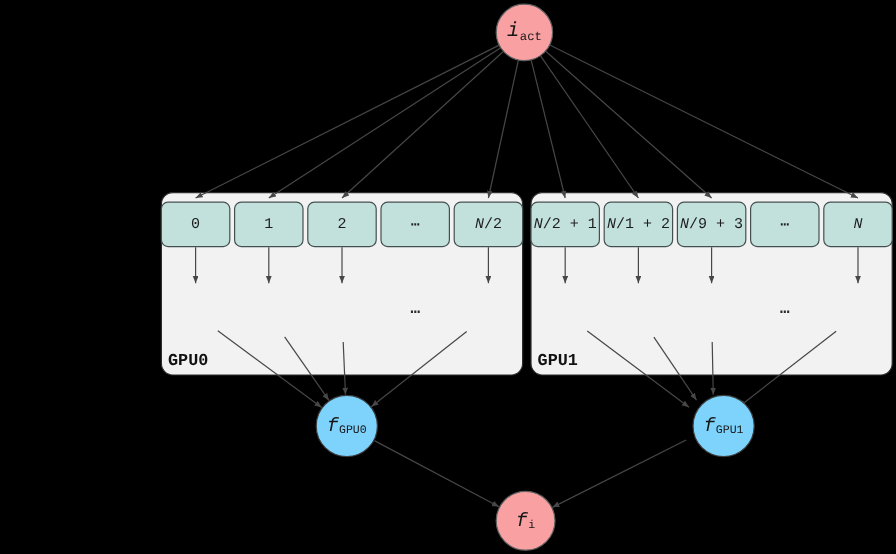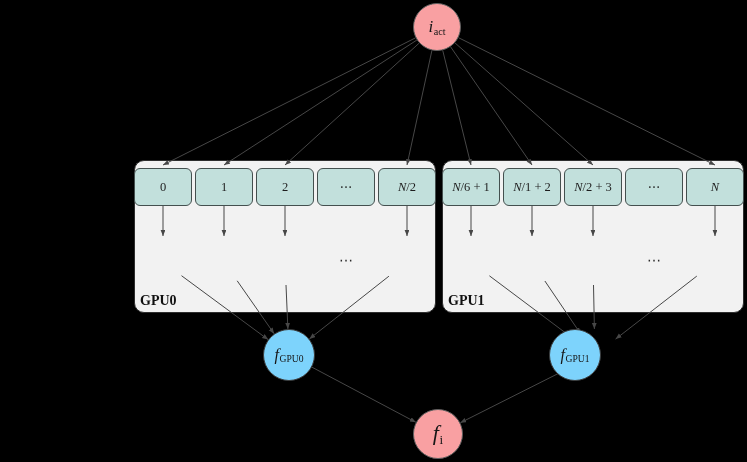--- a/index.html
+++ b/index.html
@@ -1,18 +1,18 @@
 <!DOCTYPE html>
 <html><head>
 <meta charset="utf-8">
 <style>
   html,body{margin:0;padding:0;background:#000;}
   #canvas{
     position:relative;width:747px;height:462px;background:#000;overflow:hidden;
-    font-family:Liberation Serif, serif;
+    font-family:Liberation Mono, monospace;
   }
   
   .gpu-box{position:absolute;top:160px;width:302px;height:153px;box-sizing:border-box;
     background:#f2f2f2;border:1.6px solid #2e2e2e;border-radius:10px;z-index:1;}
   #edges{position:absolute;left:0;top:0;width:747px;height:462px;z-index:2;pointer-events:none;}
   .node,.cell,.gpu-label,.dots-unit{z-index:3;}
   
   .col-g0-0{--cx:163px}.col-g0-1{--cx:224px}.col-g0-2{--cx:285px}.col-g0-3{--cx:346px}.col-g0-4{--cx:407px}
   .col-g1-0{--cx:471px}.col-g1-1{--cx:532px}.col-g1-2{--cx:593px}.col-g1-3{--cx:654px}.col-g1-4{--cx:715px}
   
@@ -25,22 +25,22 @@
     box-sizing:border-box;background:#c7d2d2;border:1px solid #6e7a7a;border-radius:50%;
     display:flex;align-items:center;justify-content:center;font-size:14px;color:#1d1d1d;
     white-space:nowrap;}
   .dots-unit{position:absolute;top:252px;left:calc(var(--cx) - 20px);width:40px;text-align:center;
     font-size:14px;color:#2a2a2a;}
   
   .node{position:absolute;box-sizing:border-box;border-radius:50%;
     display:flex;align-items:center;justify-content:center;white-space:nowrap;color:#161616;}
   .node-input{left:413px;top:3px;width:48px;height:48px;background:#f9a0a2;border:1px solid #606060;font-size:17px;}
   .node-agg{width:52px;height:52px;top:329px;background:#7dd3fc;border:1px solid #3c3c3c;font-size:16px;}
-  .node-agg.g0{left:263px}.node-agg.g1{left:549px}
-  .node-out{left:413px;top:409px;width:50px;height:50px;background:#f9a0a2;border:1px solid #606060;font-size:22px;text-align:right;}
+  .node-agg.g0{left:263px}.node-agg.g1{left:577px}
+  .node-out{left:413px;top:409px;width:50px;height:50px;background:#f9a0a2;border:1px solid #606060;font-size:16px;text-align:right;}
   
   .var{font-style:italic;}
   .sub{font-size:0.6em;vertical-align:-0.28em;margin-left:0.5px;}
   .gpu-label{position:absolute;top:293px;font-size:14px;font-weight:bold;color:#111;}
   .gpu-label.g0{left:140px}.gpu-label.g1{left:448px}
 </style>
 </head>
 <body>
 
 <div id="canvas">
@@ -104,27 +104,27 @@
       <span><span class="var"></span><span>2</span></span>
     </div>
   <div class="cell col-g0-3">
       <span><span class="var"></span><span>⋯</span></span>
     </div>
   <div class="cell col-g0-4">
       <span><span class="var">N</span><span>/2</span></span>
     </div>
 
   <div class="cell col-g1-0">
-      <span><span class="var">N</span><span>/6 + 1</span></span>
+      <span><span class="var">N</span><span>/2 + 1</span></span>
     </div>
   <div class="cell col-g1-1">
       <span><span class="var">N</span><span>/1 + 2</span></span>
     </div>
   <div class="cell col-g1-2">
-      <span><span class="var">N</span><span>/2 + 3</span></span>
+      <span><span class="var">N</span><span>/9 + 3</span></span>
     </div>
   <div class="cell col-g1-3">
       <span><span class="var"></span><span>⋯</span></span>
     </div>
   <div class="cell col-g1-4">
       <span><span class="var">N</span><span></span></span>
     </div>
 
   <div class="unit col-g0-0">
       <span><span class="var">f</span><span class="sub">0</span></span>

